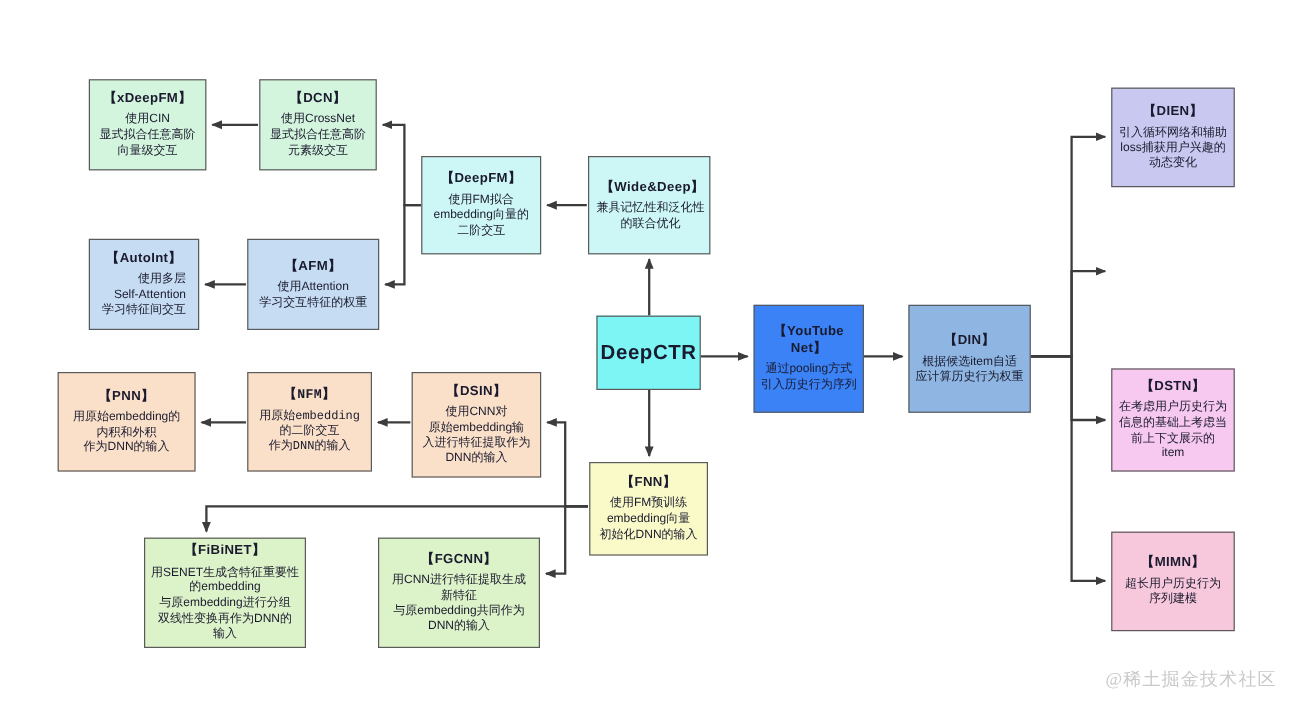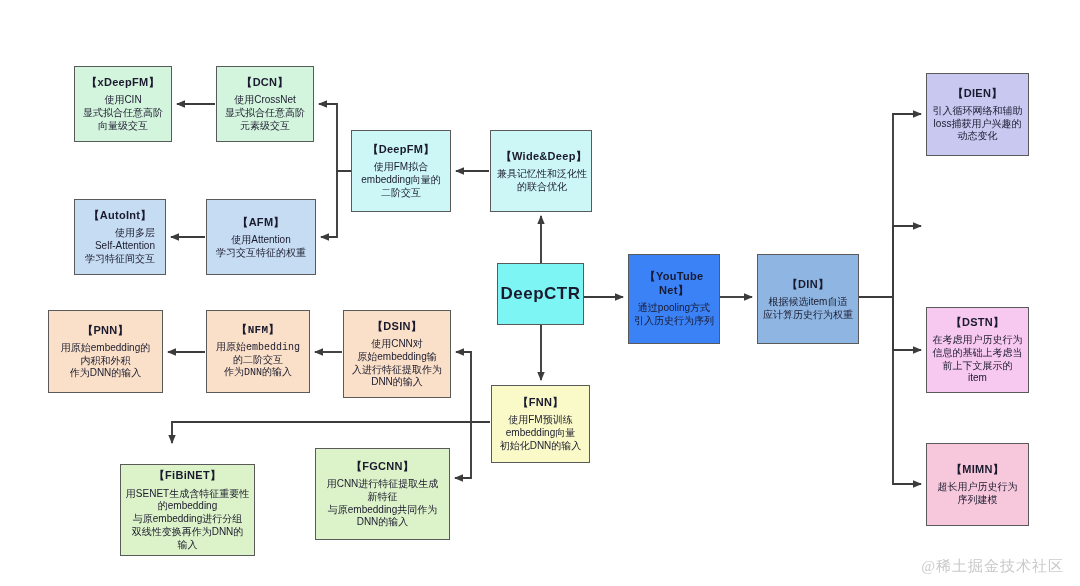--- a/index.html
+++ b/index.html
@@ -109,21 +109,21 @@
     <div class="dsc">用原始embedding<br>的二阶交互<br>作为DNN的输入</div>
   </div>
   <div class="node" style="left: 343px; top: 310px; width: 108px; height: 88px; background: rgb(250, 224, 200); border-color: rgb(90, 90, 90);">
     <div class="ttl">【DSIN】</div>
     <div class="dsc">使用CNN对<br>原始embedding输<br>入进行特征提取作为<br>DNN的输入</div>
   </div>
   <div class="node" style="left: 491px; top: 385px; width: 99px; height: 78px; background: rgb(250, 250, 200); border-color: rgb(90, 90, 90);">
     <div class="ttl">【FNN】</div>
     <div class="dsc">使用FM预训练<br>embedding向量<br>初始化DNN的输入</div>
   </div>
-  <div class="node" style="left: 120px; top: 464px; width: 135px; height: 92px; background: rgb(220, 242, 200); border-color: rgb(90, 90, 90);">
+  <div class="node" style="left: 120px; top: 448px; width: 135px; height: 92px; background: rgb(220, 242, 200); border-color: rgb(90, 90, 90);">
     <div class="ttl">【FiBiNET】</div>
     <div class="dsc">用SENET生成含特征重要性<br>的embedding<br>与原embedding进行分组<br>双线性变换再作为DNN的<br>输入</div>
   </div>
   <div class="node" style="left: 315px; top: 448px; width: 135px; height: 92px; background: rgb(220, 242, 200); border-color: rgb(90, 90, 90);">
     <div class="ttl">【FGCNN】</div>
     <div class="dsc">用CNN进行特征提取生成<br>新特征<br>与原embedding共同作为<br>DNN的输入</div>
   </div>
   <div class="node root" style="left: 497px; top: 263px; width: 87px; height: 62px; background: rgb(125, 245, 245); border-color: rgb(90, 90, 90);">
     <div class="ttl">DeepCTR</div>
 

